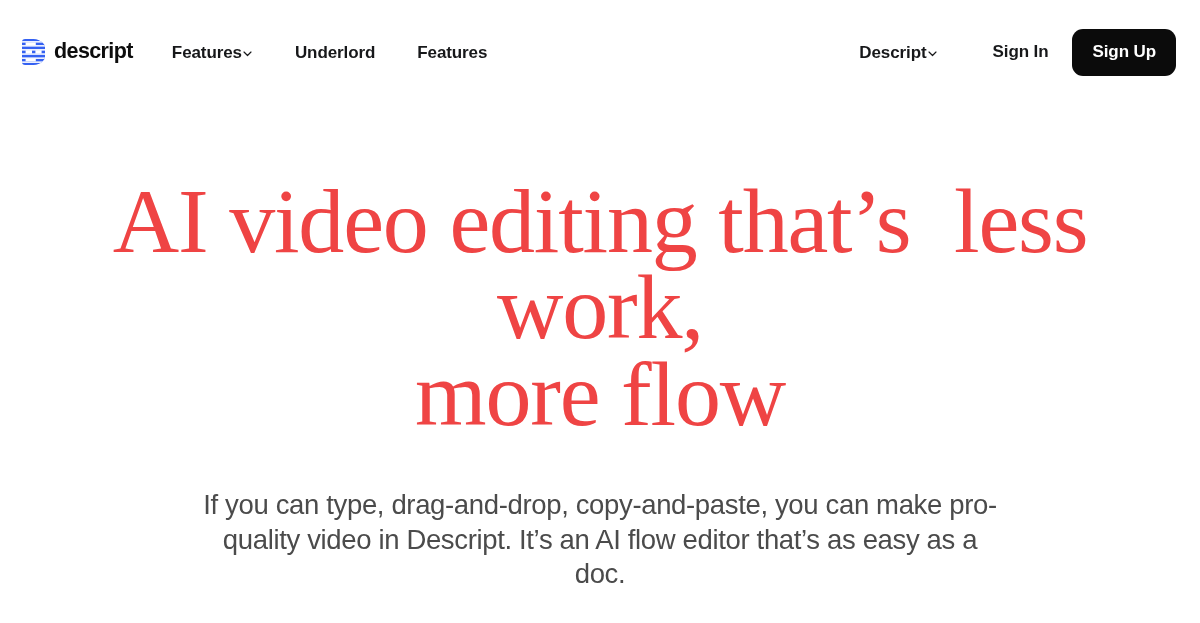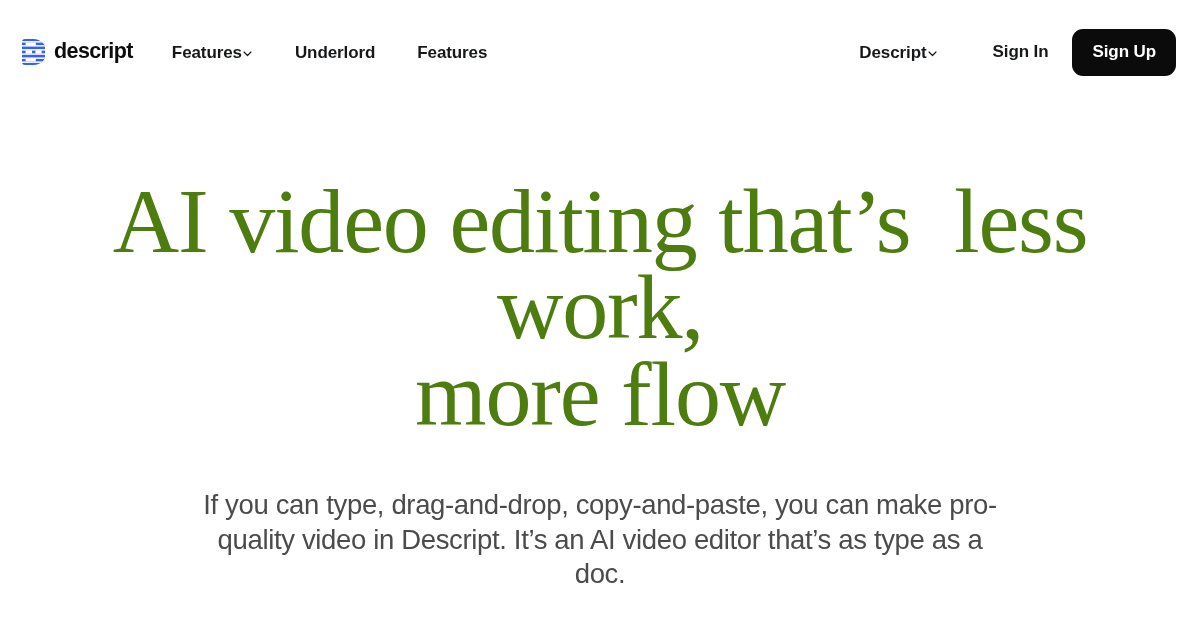--- a/index.html
+++ b/index.html
@@ -117,21 +117,21 @@
     padding-top: 74px;
     text-align: center;
   }
 
   .hero-title {
     font-family: "Liberation Serif", "DejaVu Serif", serif;
     font-weight: normal;
     font-size: 92px;
     line-height: 0.94;
     letter-spacing: -1.2px;
-    color: #4d7c0f;
+    color: #ef4444;
     max-width: 1120px;
     margin: 0 auto;
     white-space: pre-wrap;
   }
 
   .hero-sub {
     margin: 51px auto 0;
     max-width: 810px;
     font-size: 27.5px;
     line-height: 1.25;
@@ -203,15 +203,15 @@
 
   </nav>
 
 </header>
 
 <main class="hero">
 
   <h1 class="hero-title">AI video editing that’s  less work,
 more flow</h1>
 
-  <p class="hero-sub">If you can type, drag-and-drop, copy-and-paste, you can make pro-quality video in Descript. It’s an AI video editor that’s as type as a doc.</p>
+  <p class="hero-sub">If you can type, drag-and-drop, copy-and-paste, you can make pro-quality video in Descript. It’s an AI flow editor that’s as easy as a doc.</p>
 
 </main>
 
 </body></html>

